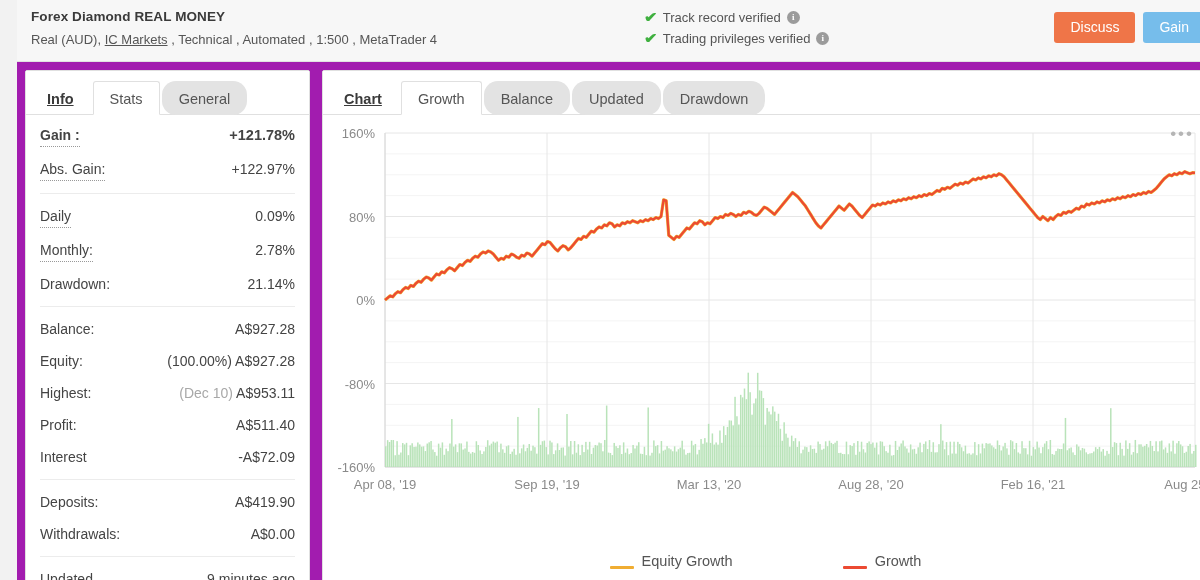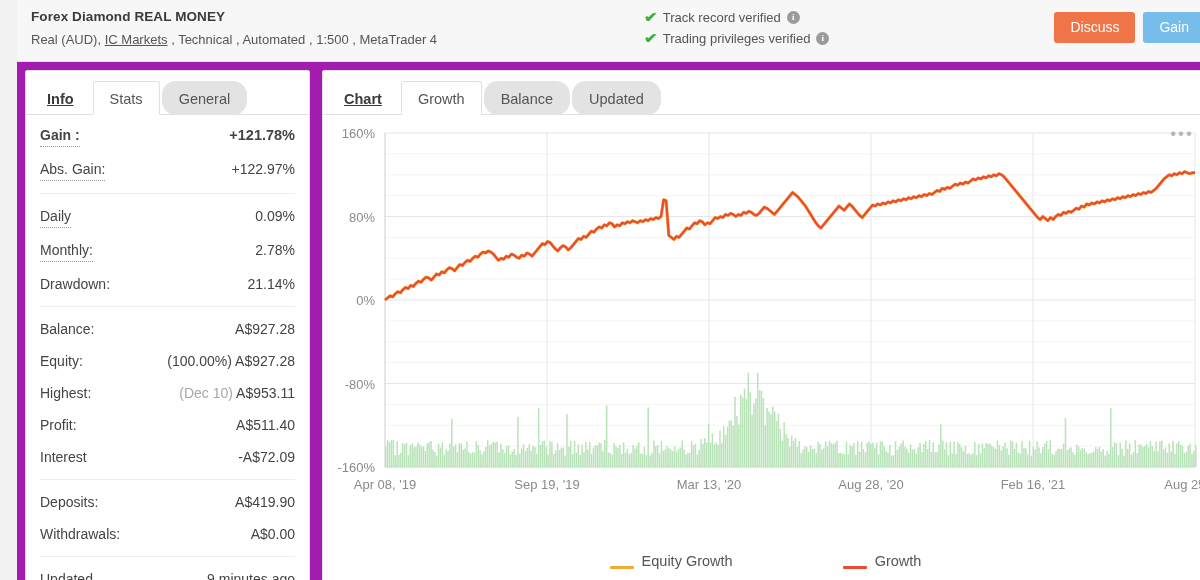--- a/index.html
+++ b/index.html
@@ -226,20 +226,21 @@
 
       </div>
     </div>
 
     <div class="card mainpanel">
       <div class="tabbar">
         <div class="tab plain">Chart</div>
         <div class="tab active">Growth</div>
         <div class="tab inactive">Balance</div>
         <div class="tab inactive">Updated</div>
+        <div class="tab inactive">Drawdown</div>
       </div>
 
       <div class="chart-area">
         <div class="dots-menu">•••</div>
         <svg class="chart-svg" id="growth-svg" width="880" height="420" viewBox="0 0 880 420">
             <line x1="62" x2="872" y1="331.125" y2="331.125" stroke="#f4f4f4" stroke-width="1"></line>
             <line x1="62" x2="872" y1="310.25" y2="310.25" stroke="#f4f4f4" stroke-width="1"></line>
             <line x1="62" x2="872" y1="289.375" y2="289.375" stroke="#f4f4f4" stroke-width="1"></line>
             <line x1="62" x2="872" y1="247.625" y2="247.625" stroke="#f4f4f4" stroke-width="1"></line>
             <line x1="62" x2="872" y1="226.75" y2="226.75" stroke="#f4f4f4" stroke-width="1"></line>

